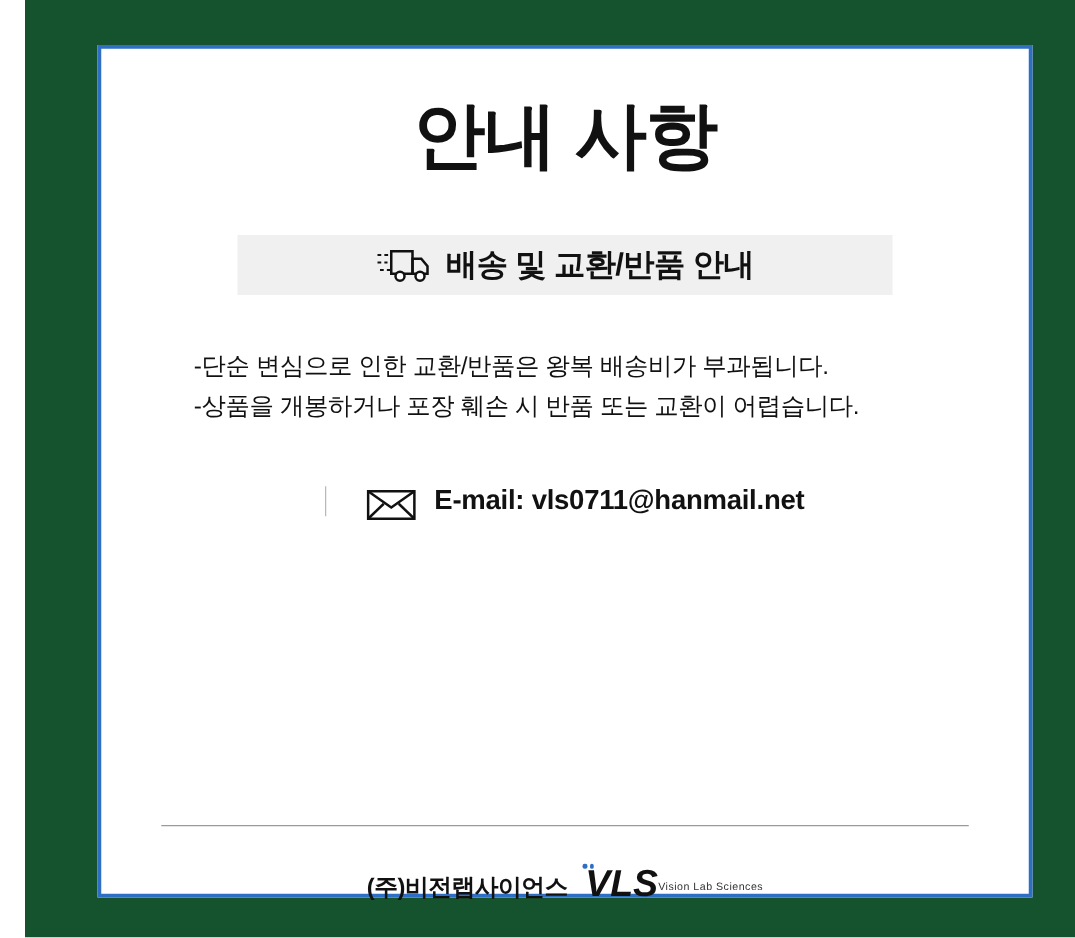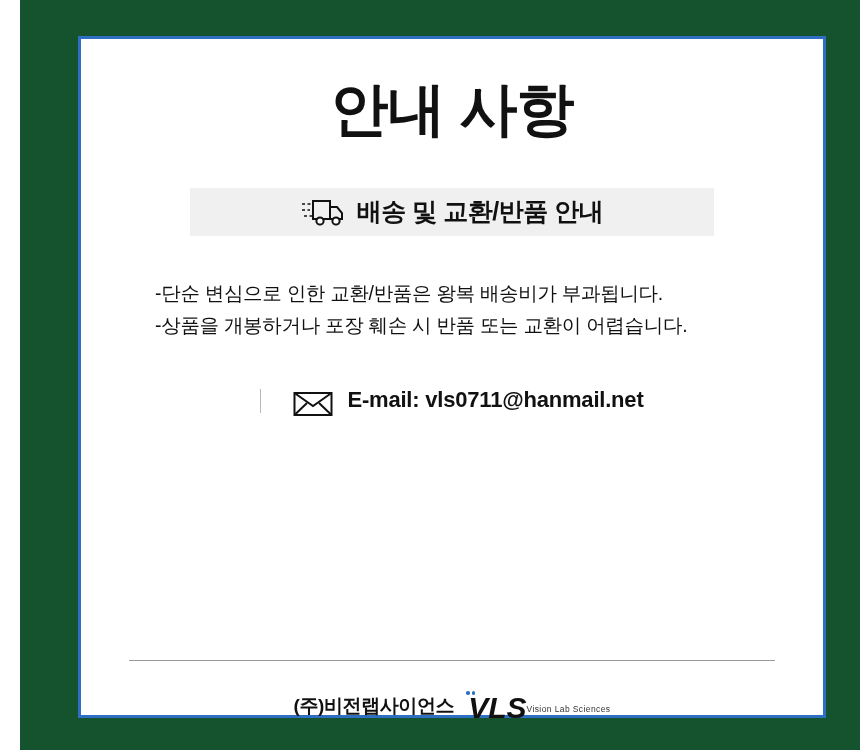--- a/index.html
+++ b/index.html
@@ -151,21 +151,21 @@
     height: 1px;
     background: #9a9a9a;
   }
 
   .footer {
     position: absolute;
     left: 0;
     right: 0;
     bottom: 30px;
     display: flex;
-    align-items: flex-start;
+    align-items: flex-end;
     justify-content: center;
     gap: 14px;
   }
   .company-name {
     font-size: 19px;
     font-weight: 700;
     color: #111111;
     letter-spacing: -0.4px;
   }
   .logo {

